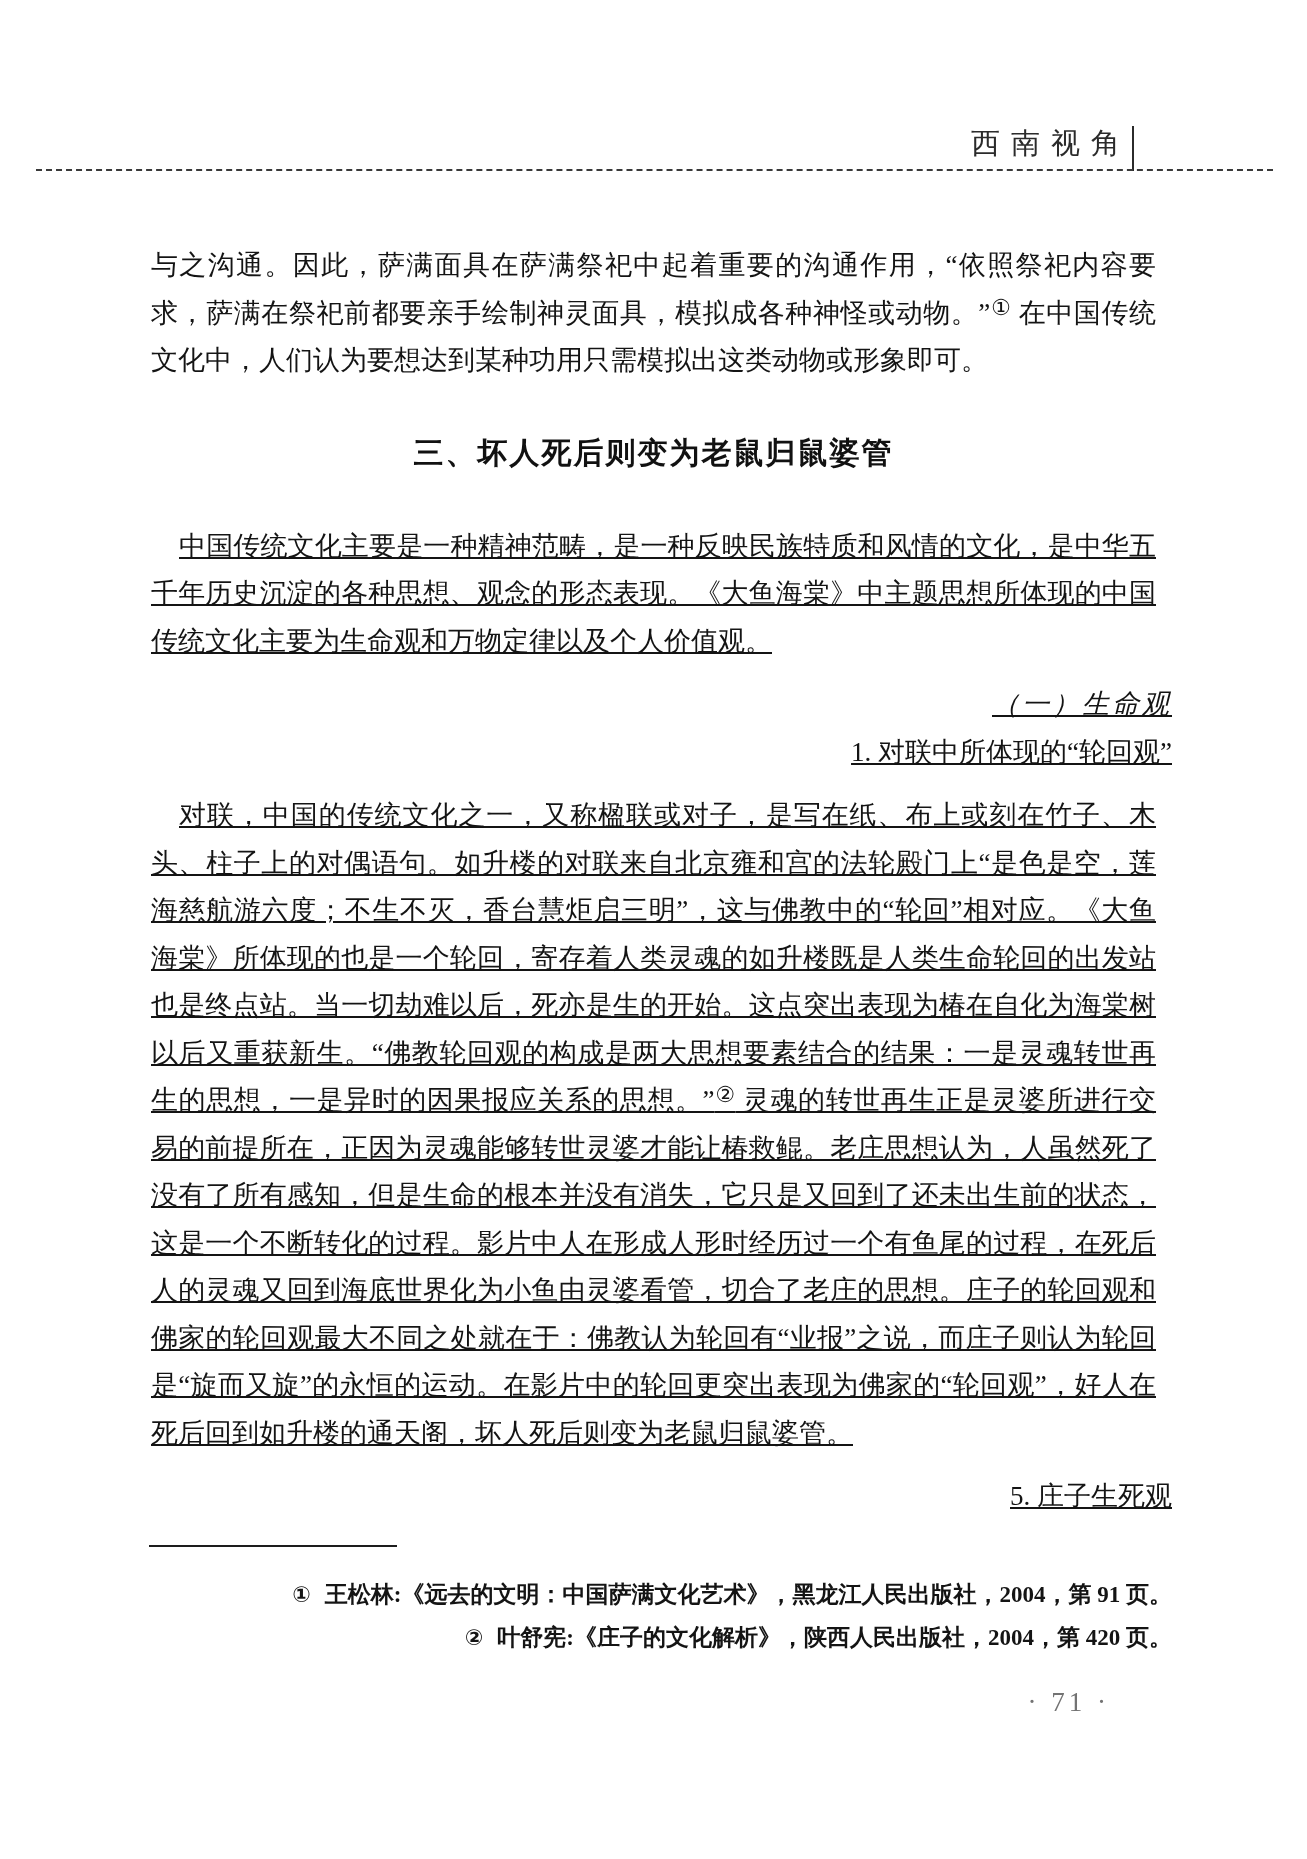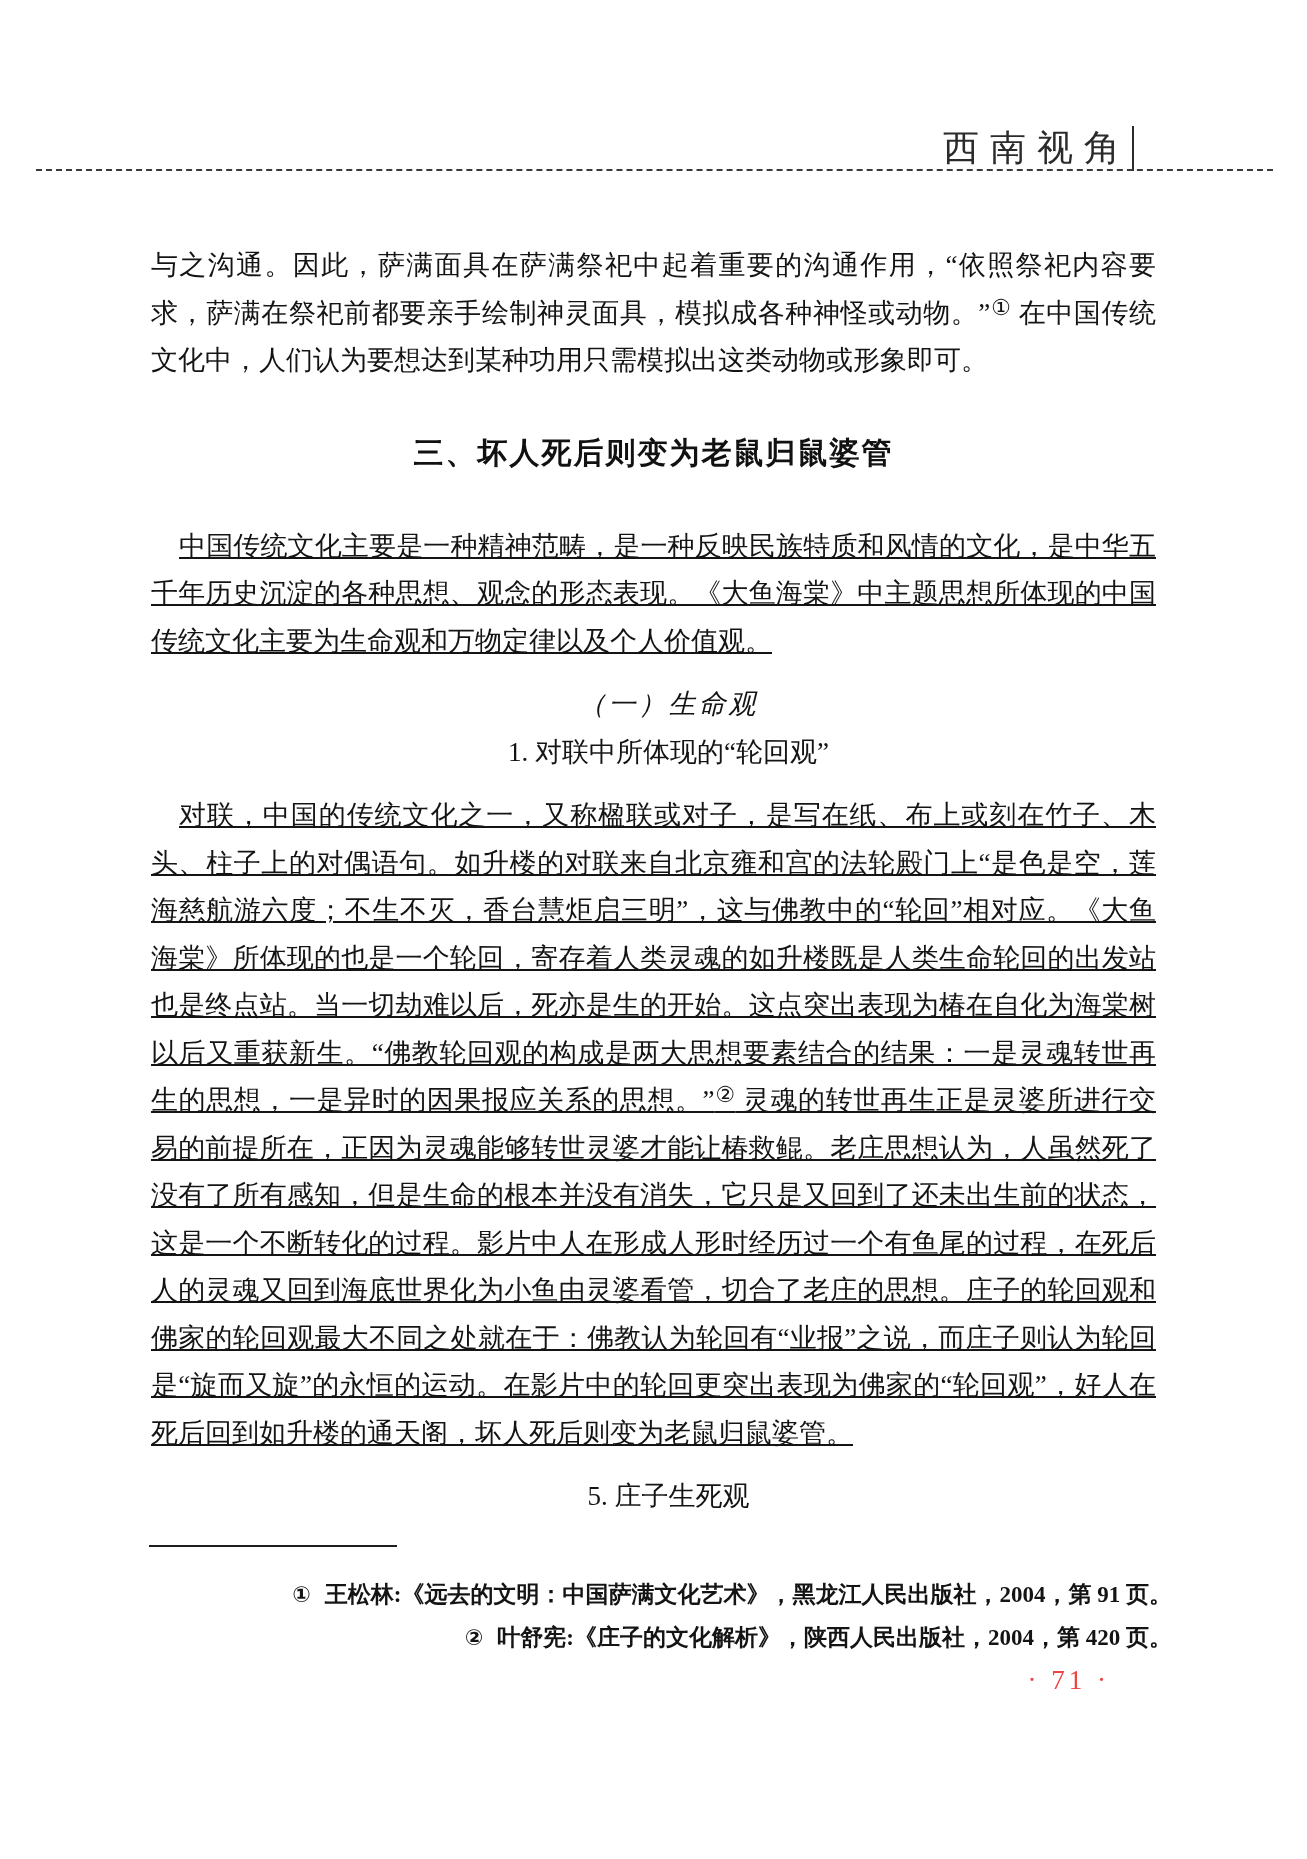--- a/index.html
+++ b/index.html
@@ -14,21 +14,21 @@
     background: #ffffff;
     color: #141414;
     font-family: "Liberation Serif", "DejaVu Serif", serif;
     overflow: hidden;
   }
   
   .header-title {
     position: absolute;
     top: 124px;
     right: 176px;
-    font-size: 36px;
+    font-size: 29px;
     letter-spacing: 11px;
     color: #2b2b2b;
     white-space: nowrap;
   }
   .header-bar {
     position: absolute;
     top: 126px;
     left: 1132px;
     width: 2px;
     height: 45px;
@@ -59,21 +59,22 @@
     font-weight: bold;
     font-size: 30px;
     line-height: 60px;
     text-align: center;
     letter-spacing: 2px;
     color: #111;
   }
   .subhead {
     margin: 0;
     padding-left: 30px;
-    text-align: center;
+    text-align: right;
+    text-decoration: underline;
   }
   .subhead.kai {
     font-style: italic;
     letter-spacing: 3px;
   }
   .fn-marker {
     font-family: "DejaVu Sans", sans-serif;
     font-size: 0.82em;
     vertical-align: 0.3em;
     line-height: 0;
@@ -95,27 +96,27 @@
     padding-left: 24px;
     white-space: nowrap;
   }
   .footnote .fn-num {
     font-family: "DejaVu Sans", sans-serif;
     font-size: 22px;
     margin-right: 14px;
   }
   
   .page-num {
-    margin-top: 6px;
+    margin-top: 28px;
     text-align: right;
     padding-right: 62px;
     font-size: 27px;
     line-height: 30px;
     letter-spacing: 4px;
-    color: #ef4444;
+    color: #737373;
   }
 </style>
 </head>
 <body>
 
 <div class="page">
 
   <div class="header-title">西南视角</div>
   <div class="header-bar"></div>
   <div class="header-rule"></div>

